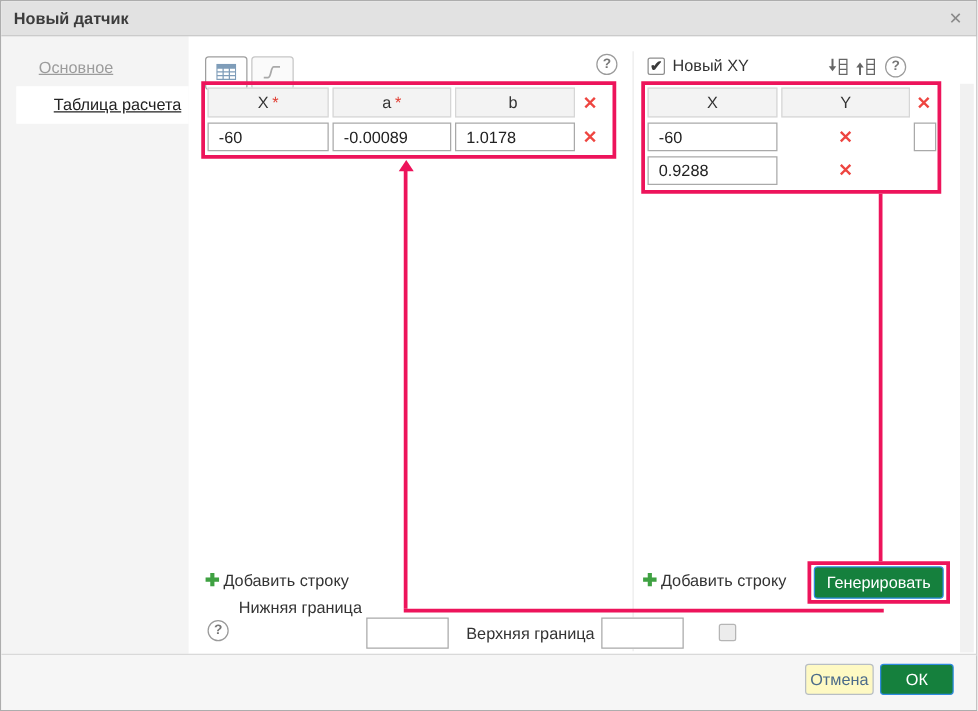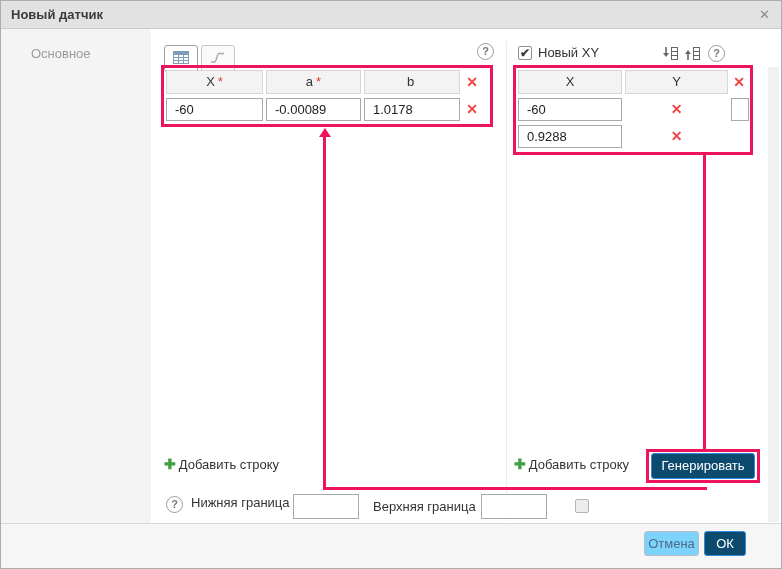--- a/index.html
+++ b/index.html
@@ -11,21 +11,21 @@
 
   
   .titlebar { position:absolute; left:0; top:0; width:100%; height:28px;
               background:#e2e2e2; border-bottom:1px solid #cbcbcb; z-index:2; }
   .title  { position:absolute; left:10px; top:0; line-height:27px; font-weight:bold; color:#3c3c3c; }
   .close  { position:absolute; right:11px; top:0; line-height:27px; color:#8a8a8a;
             font-size:13px; cursor:pointer; }
 
   
   .sidebar { position:absolute; left:0; top:28px; width:150px; height:496px; background:#f4f4f4; }
-  .side-item { height:30px; line-height:30px; padding-left:30px; cursor:pointer; white-space:nowrap; }
+  .side-item { height:30px; line-height:30px; padding-left:30px; cursor:pointer; white-space:nowrap;text-decoration:underline; }
   .side-item.inactive { color:#9c9c9c; margin-top:10px; }
   .side-item.active   { background:#fff; margin-left:12px; color:#222; }
 
   
   .main { position:absolute; left:150px; top:28px; width:632px; height:496px; background:#fff; }
   .abs { position:absolute; }
 
   
   .toggle-group { left:13px; top:16px; display:flex; gap:3px; }
   .toggle-btn { width:34px; height:27px; border-radius:3px; display:flex;
@@ -63,34 +63,34 @@
   .checkbox { width:14px; height:14px; border:1px solid #8e8e8e; border-radius:2px;
               background:#fff; text-align:center; line-height:13px; font-size:12px;
               color:#3a3a3a; font-weight:bold; cursor:pointer; }
   .checkbox.empty { background:#ececec; border-color:#b5b5b5; color:transparent; }
   .cb-label { margin-left:6px; line-height:16px; }
   .row-flex { display:flex; align-items:center; }
   .icon-btn { width:19px; height:16px; cursor:pointer; display:flex; align-items:center; justify-content:center; }
 
   
   .btn { border-radius:3px; font:13px "Liberation Sans", sans-serif; text-align:center; cursor:pointer; }
-  .btn-blue { background:#0c4a6e; border:1px solid #2f8ae0; color:#fff; }
-  .btn-white { background:#7dd3fc; border:1px solid #b8bec4; color:#4c6b8a; }
+  .btn-blue { background:#15803d; border:1px solid #2f8ae0; color:#fff; }
+  .btn-white { background:#fef9c3; border:1px solid #b8bec4; color:#4c6b8a; }
   .generate-btn { left:500px; top:424px; width:104px; height:26px; line-height:24px; }
 
   
   .bounds-label { line-height:25px; white-space:nowrap; }
   .bounds-input { height:25px; width:66px; border:1px solid #a9a9a9; padding:0 5px;
                   font:13px "Liberation Sans", sans-serif; }
 
   
   .footer { position:absolute; left:0; bottom:0; width:100%; height:45px;
             background:#f6f6f6; border-top:1px solid #d9d9d9; }
   .cancel-btn { position:absolute; left:643px; top:7px; width:55px; height:25px; line-height:23px; }
-  .ok-btn     { position:absolute; left:703px; top:7px; width:42px; height:25px; line-height:23px; }
+  .ok-btn     { position:absolute; left:703px; top:7px; width:59px; height:25px; line-height:23px; }
 
   
   .ann { position:absolute; pointer-events:none; z-index:5; }
   .ann-box { border:3px solid #ed145b; }
   .ann-line { background:#ed145b; }
   .ann-arrowhead { width:0; height:0; border-left:6px solid transparent;
                    border-right:6px solid transparent; border-bottom:9px solid #ed145b; }
   .box-a { left:10px;  top:36px;  width:332px; height:62px; }
   .box-b { left:362px; top:36px;  width:240px; height:90px; }
   .box-c { left:495px; top:420px; width:114px; height:34px; }
@@ -104,20 +104,21 @@
 
 <div class="dialog">
 
   <div class="titlebar">
     <span class="title">Новый датчик</span>
     <span class="close">✕</span>
   </div>
 
   <div class="sidebar">
     <div class="side-item inactive">Основное</div>
+    <div class="side-item active">Таблица расчета</div>
   </div>
 
   <div class="main">
 
     <div class="abs toggle-group">
       <div class="toggle-btn sel">
         <span>
           <svg width="16" height="13" viewBox="0 0 16 13">
             <rect x="0.5" y="0.5" width="15" height="12" fill="none" stroke="#7f9db9"></rect>
             <rect x="0.5" y="0.5" width="15" height="3.5" fill="#7f9db9"></rect>
@@ -200,21 +201,21 @@
     </div>
 
     <div class="abs add-row" style="left:363px; top:426px;">
       <span class="plus">✚</span>
       <span class="add-row-label">Добавить строку</span>
     </div>
 
     <div class="abs btn btn-blue generate-btn">Генерировать</div>
 
     <div class="abs help" style="left:15px; top:467px;">?</div>
-    <span class="abs bounds-label" style="left:40px; top:461px;">Нижняя граница</span>
+    <span class="abs bounds-label" style="left:40px; top:444px;">Нижняя граница</span>
     <input class="abs bounds-input" style="left: 142px; top: 465px;" type="text" value="">
     <span class="abs bounds-label" style="left:222px; top:465px;">Верхняя граница</span>
     <input class="abs bounds-input" style="left: 330px; top: 465px;" type="text" value="">
     <div class="abs checkbox empty" style="left:424px; top:470px;"></div>
 
     <div class="ann ann-box box-a"></div>
     <div class="ann ann-box box-b"></div>
     <div class="ann ann-box box-c"></div>
     <div class="ann ann-line vline-b"></div>
     <div class="ann ann-line hline"></div>

